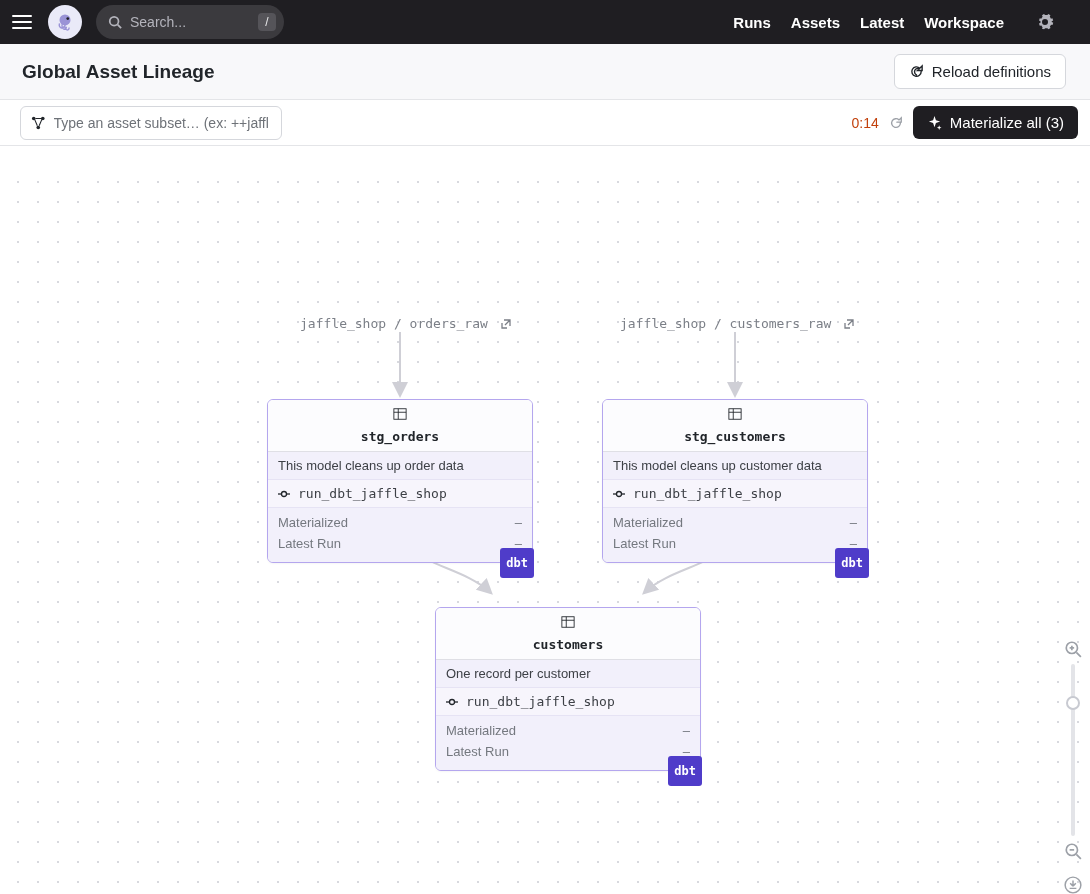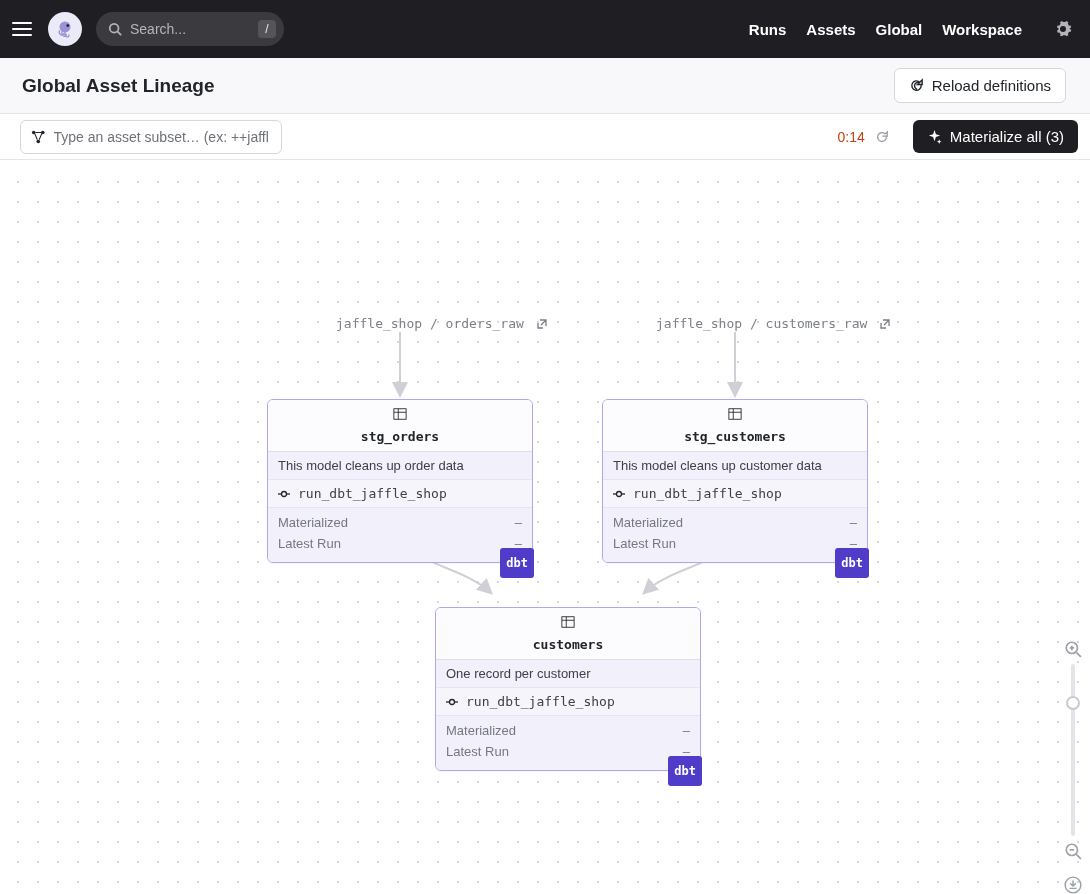--- a/index.html
+++ b/index.html
@@ -8,25 +8,25 @@
       font-size: 14px;
       color: #21252a;
       background: #fff;
       width: 1090px;
       height: 894px;
       overflow: hidden;
       position: relative;
     }
     
     .topnav {
-      height: 58px;
+      height: 44px;
       background: #1f1e22;
       display: flex;
       align-items: center;
-      padding: 0 18px 0 12px;
+      padding: 0 36px 0 12px;
       color: #fff;
     }
     .hamburger {
       width: 22px; height: 22px;
       display: flex; flex-direction: column; justify-content: center; gap: 4px;
       margin-right: 14px;
       cursor: pointer;
     }
     .hamburger span { display: block; height: 2px; background: #fff; border-radius: 1px; width: 20px;}
     .logo {
@@ -87,37 +87,36 @@
       padding: 12px 10px; gap: 8px; width: 262px;
     }
     .subset-input input {
       border: none; outline: none; font-size: 14px; width: 100%;
     }
     .subset-input input::placeholder { color: #6e7278; }
     .time-stamp { margin-left: auto; color: #c2410c; font-size: 14px; display:flex; align-items:center; gap:10px;}
     .mat-btn {
       background: #1f1e22; color: #fff; border-radius: 6px;
       padding: 8px 14px; display: flex; align-items: center; gap: 8px;
-      font-size: 15px; cursor: pointer; font-weight: 500; margin-left: 14px;
+      font-size: 15px; cursor: pointer; font-weight: 500; 
     }
     
     .canvas {
       position: absolute; left: 0; right: 0; top: 164px; bottom: 0;
       background: #fff;
       background-image: radial-gradient(#d8d9de 1px, transparent 1px);
       background-size: 20px 20px;
       background-position: 8px 8px;
       overflow: hidden;
     }
     
     .src-label {
       position: absolute; font-family: ui-monospace, Menlo, Consolas, monospace;
       font-size: 13px; color: #7b7f87; display: flex; align-items: center; gap: 12px;
       cursor: pointer;
-      margin-left: 36px;
     }
     
     .card {
       position: absolute; background: #fff;
       border: 1.5px solid #b4a6ee; border-radius: 6px;
       width: 266px; font-size: 13px;
       box-shadow: 0 1px 2px rgba(0,0,0,0.04);
     }
     .card-hdr {
       display: flex; align-items: center; gap: 8px;
@@ -183,21 +182,21 @@
         <circle cx="7" cy="7" r="5" stroke="#b4b4bc" stroke-width="2" fill="none"></circle>
         <line x1="11" y1="11" x2="15" y2="15" stroke="#b4b4bc" stroke-width="2"></line>
       </svg>
     <input placeholder="Search..." style="">
     <span class="kbd">/</span>
   </div>
   <div class="nav-spacer"></div>
   <div class="navlinks">
     <a>Runs</a>
     <a>Assets</a>
-    <a>Global</a>
+    <a>Latest</a>
     <a>Workspace</a>
   </div>
   <div class="gear">
     <svg width="18" height="18" viewBox="0 0 24 24">
         <path fill="#b4b4bc" d="M12 8a4 4 0 100 8 4 4 0 000-8zm9 4l2 1-1 3-2-.5a8 8 0 01-1.5 2.6l.8 2-2.6 1.7-1.5-1.6a8 8 0 01-3 0l-1.5 1.6L8 21.1l.8-2A8 8 0 017.3 16.5L5 17l-1-3 2-1a8 8 0 010-2l-2-1 1-3 2 .5A8 8 0 018.8 4.9L8 2.9 10.6 1.2l1.5 1.6a8 8 0 013 0L16.6 1.2 19.2 2.9l-.8 2a8 8 0 011.5 2.6l2-.5 1 3-2 1a8 8 0 010 2z"></path>
       </svg>
   </div>
 </div>
 
 <div class="subhdr">

